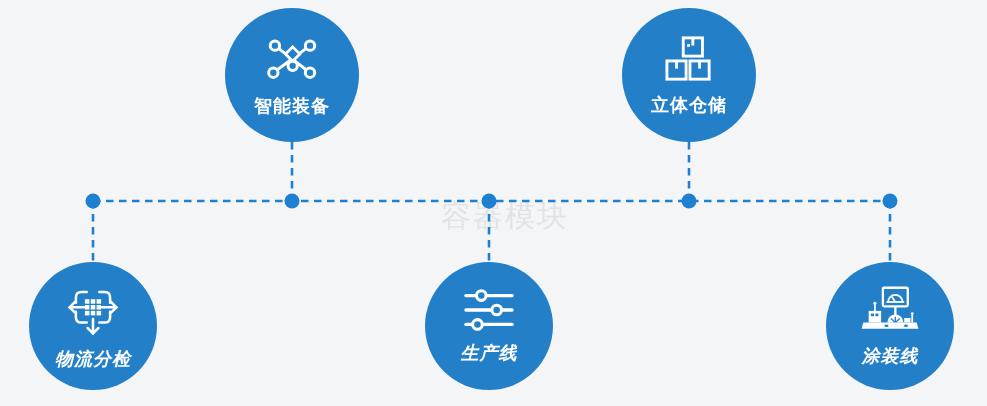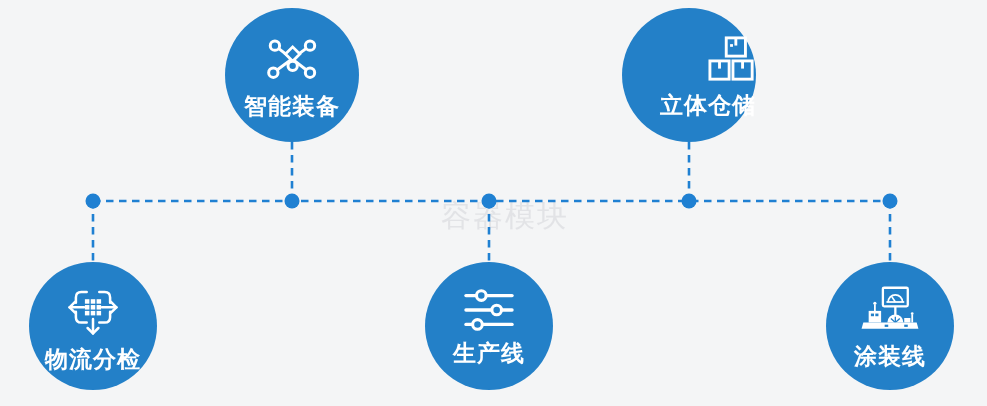--- a/index.html
+++ b/index.html
@@ -18,30 +18,30 @@
   .connectors{position:absolute;left:0;top:0;z-index:2;}
   .node{
     position:absolute;z-index:3;
     border-radius:50%;
     background:#2380c8;
     display:flex;flex-direction:column;
     align-items:center;justify-content:center;
     gap:11px;box-sizing:border-box;cursor:pointer;
   }
   .node-big{width:134px;height:134px;}
-  .node-small{width:128px;height:128px;}
+  .node-small{width:128px;height:128px;font-style:italic;}
   .n-smart{left:225px;top:8px;}
-  .n-warehouse{left:622px;top:8px;align-items:flex-end;}
+  .n-warehouse{left:622px;top:8px;}
   .n-logistics{left:29px;top:262px;}
   .n-production{left:425px;top:262px;}
   .n-painting{left:826px;top:262px;}
   .node .icon{display:flex;align-items:center;justify-content:center;}
   .node .label{
     color:#ffffff;font-weight:bold;
-    font-size:23px;letter-spacing:1px;line-height:22px;
+    font-size:18px;letter-spacing:1px;line-height:22px;
     white-space:nowrap;
   }
 </style>
 </head>
 <body>
 
 <div class="stage">
 
   <div class="watermark">容器模块</div>
 

